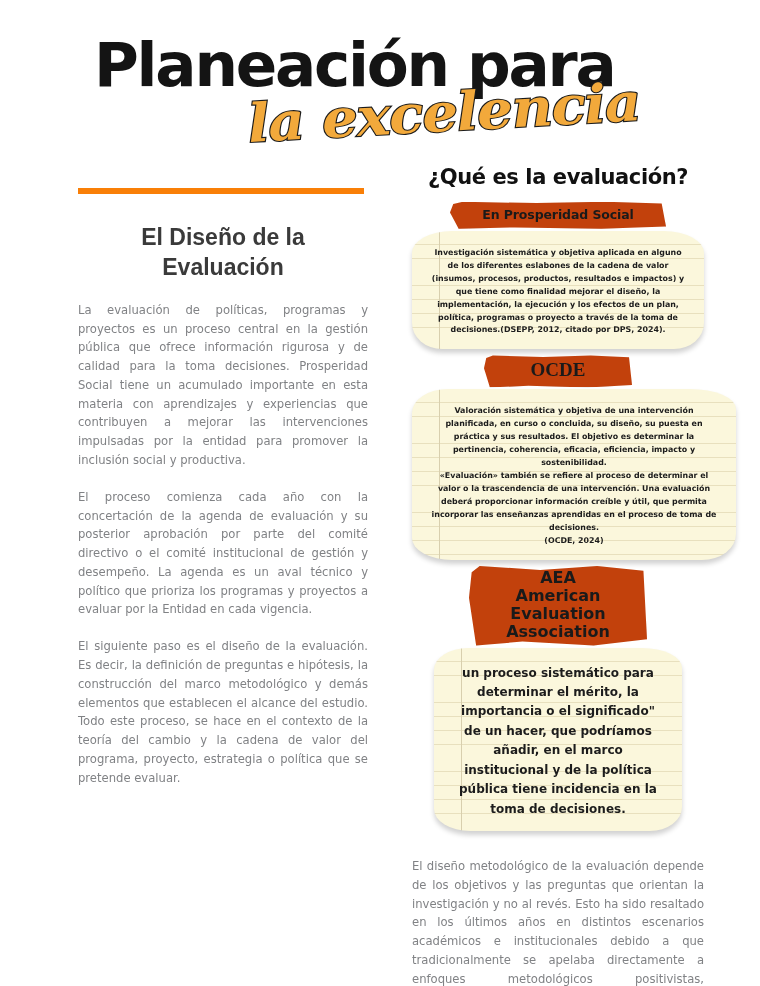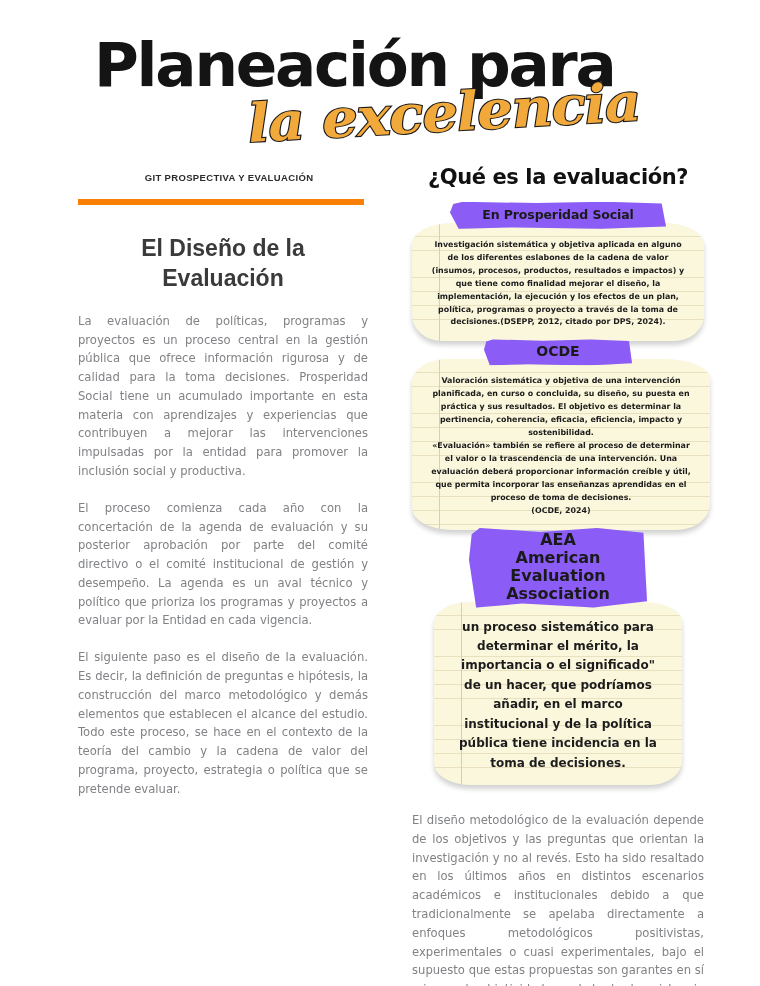--- a/index.html
+++ b/index.html
@@ -113,39 +113,40 @@
     margin-top: 12px;
   }
 
   .card-wrap { position: relative; }
   .card-wrap + .card-wrap { margin-top: -6px; }
 
   
   .tape {
     position: relative;
     z-index: 3;
-    margin: 4px auto;
-    background: #8b5cf6;
+    margin: 12px auto;
+    background: #c2410c;
     color: #1a1a1a;
     font-family: "DejaVu Sans", sans-serif;
     font-weight: 700;
     text-align: center;
     box-shadow: 0 1px 2px rgba(0,0,0,0.18);
     clip-path: polygon(1.5% 8%, 6% 0%, 40% 5%, 72% 0%, 98% 6%, 100% 92%, 70% 100%, 30% 95%, 4% 100%, 0% 40%);
   }
   .tape-1 {
     width: 216px;
     padding: 5px 0 7px;
     font-size: 12.5px;
     letter-spacing: -0.1px;
   }
   .tape-2 {
     width: 148px;
     padding: 4px 0 6px;
-    font-size: 14px;
+    font-size: 19px;
+    font-family: Liberation Serif, serif;
   }
   .tape-3 {
     width: 178px;
     padding: 3px 0 5px;
     font-size: 16px;
     line-height: 1.12;
   }
 
   
   .paper {
@@ -154,21 +155,21 @@
     background:
       linear-gradient(to right, transparent 0, transparent 27px, #D8CFAE 27px, #D8CFAE 28px, transparent 28px),
       repeating-linear-gradient(to bottom, #FBF7DC 0px, #FBF7DC 13px, #E8E0BE 13px, #E8E0BE 13.8px),
       #FBF7DC;
     border-radius: 26px / 18px;
     box-shadow: 0 4px 5px rgba(0,0,0,0.18);
     padding: 16px 18px 12px;
     box-sizing: border-box;
   }
   .paper-1 { width: 292px; border-radius: 40px 40px 30px 30px / 22px 22px 26px 26px; }
-  .paper-2 { width: 298px; border-radius: 36px 46px 34px 40px / 24px 20px 26px 22px; }
+  .paper-2 { width: 324px; border-radius: 36px 46px 34px 40px / 24px 20px 26px 22px; }
   .paper-3 { width: 248px; border-radius: 34px 40px 32px 36px / 22px 20px 24px 22px; }
 
   .paper-text {
     position: relative;
     z-index: 2;
     font-family: "DejaVu Sans", sans-serif;
     font-size: 7.9px;
     line-height: 1.64;
     color: #1c1c1c;
     text-align: center;
@@ -180,21 +181,20 @@
 </style>
 </head>
 <body>
 
 <div class="masthead">
   <div class="masthead-main">Planeación para</div>
   <div class="masthead-script">la excelencia</div>
 </div>
 
 <div class="col-left">
-  <div class="kicker">GIT PROSPECTIVA Y EVALUACIÓN</div>
   <div class="rule"></div>
   <div class="headline">El Diseño de la Evaluación</div>
 
   <div class="body-p first">La evaluación de políticas, programas y proyectos es un proceso central en la gestión pública que ofrece información rigurosa y de calidad para la toma decisiones.  Prosperidad Social tiene un acumulado importante en esta materia con aprendizajes y experiencias que contribuyen a mejorar las intervenciones impulsadas por la entidad para promover la inclusión social y productiva.</div>
   <div class="body-p">El proceso comienza cada año con la concertación de la agenda de evaluación y su posterior aprobación por parte del comité directivo o el comité institucional de gestión y desempeño. La agenda es un aval técnico y político que prioriza los programas y proyectos a evaluar por la Entidad en cada vigencia.</div>
   <div class="body-p">El siguiente paso es el diseño de la evaluación. Es decir, la definición de preguntas e hipótesis, la construcción del marco metodológico y demás elementos que establecen el alcance del estudio. Todo este proceso, se hace en el contexto de la teoría del cambio y  la cadena de valor del programa, proyecto, estrategia o política que se pretende evaluar.</div>
 </div>
 
 <div class="col-right">
 

